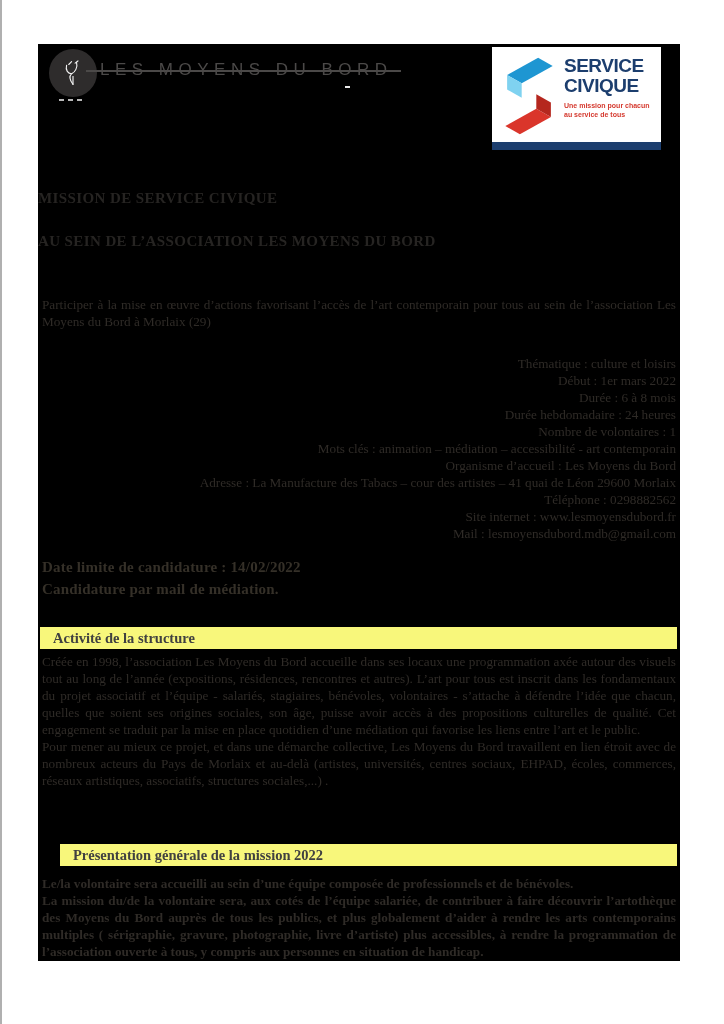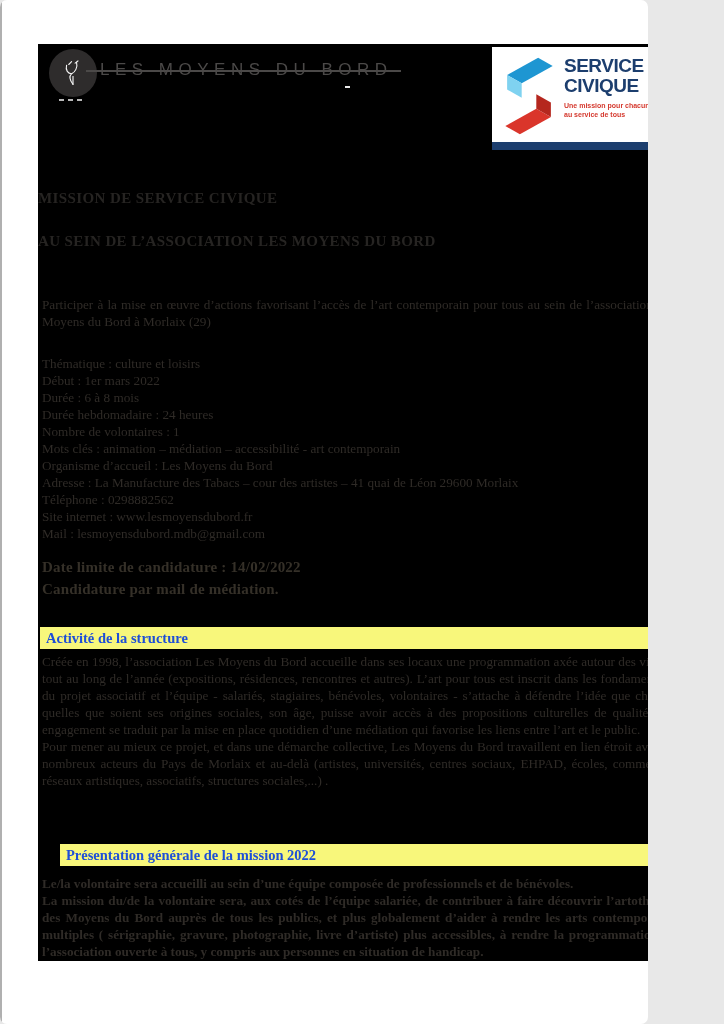--- a/index.html
+++ b/index.html
@@ -4,21 +4,21 @@
 <style>
   :root{
     --page-bg:#ffffff; --doc-bg:#000000; --band-yellow:#f8f77b;
     --title-ink:#262422; --body-ink:#2f2b27; --bold-ink:#353028;
     --brand-ink:#4b4948; --sc-navy:#1c3e6e; --sc-blue:#1e96d2;
     --sc-lightblue:#7fd2f0; --sc-red:#da352b; --sc-darkred:#b5271e;
     --sc-tagline-red:#d5392e; --edge-gray:#b0b0b0;
   }
   *{margin:0;padding:0;box-sizing:border-box;}
   body{background:#e8e8e8;font-family:"Liberation Serif","DejaVu Serif",serif;}
-  .page{position:relative;width:648px;height:1024px;background:var(--page-bg);overflow:hidden;border-radius:7px;}
+  .page{position:relative;width:724px;height:1024px;background:var(--page-bg);overflow:hidden;}
   .edge-line{position:absolute;left:0;top:0;bottom:0;width:2px;background:var(--edge-gray);}
   .doc{position:absolute;left:38px;top:44px;width:642px;height:917px;background:var(--doc-bg);}
 
   
   .logo-circle{position:absolute;left:11px;top:5px;width:48px;height:48px;border-radius:50%;
     background:#2e2c2c;display:flex;align-items:center;justify-content:center;}
   .logo-circle svg{width:34px;height:34px;}
   .logo-scribble{stroke:#f2f2f2;stroke-width:1.6;fill:none;stroke-linecap:round;}
   .circle-marks{position:absolute;left:21px;top:55px;display:flex;gap:4px;}
   .circle-marks i{display:block;width:5px;height:2px;background:#d8d8d8;opacity:.85;}
@@ -43,28 +43,28 @@
   .doc-title{position:absolute;left:0;width:100%;text-align:left;font-weight:bold;
     font-size:15px;letter-spacing:.4px;color:var(--title-ink);}
   .title-1{top:146px;} .title-2{top:189px;}
 
   
   .textblock{position:absolute;left:4px;width:634px;color:var(--body-ink);
     font-size:13.2px;line-height:17px;}
   .justify{text-align:justify;}
   .intro{top:252px;}
   .details{top:311px;}
-  .detail-line{height:17px;white-space:nowrap;overflow:hidden;}
+  .detail-line{height:17px;white-space:nowrap;overflow:hidden;text-align:right;}
   .deadline{position:absolute;left:4px;width:634px;color:var(--bold-ink);
     font-weight:bold;font-size:15px;line-height:22px;letter-spacing:.2px;}
   .deadline-1{top:512px;} .deadline-2{top:534px;}
 
   
   .band{position:absolute;left:2px;right:3px;height:22px;background:var(--band-yellow);
-    color:#1d4ed8;font-weight:bold;font-size:14.5px;line-height:22px;padding-left:6px;}
+    color:#404040;font-weight:bold;font-size:14.5px;line-height:22px;padding-left:13px;}
   .band-1{top:583px;} .band-2{top:800px;margin-left:20px;}
   .sec1-paras{top:609px;} .sec2-paras{top:831px;font-weight:bold;}
 </style>
 </head>
 <body>
 
 <div class="page">
   <div class="edge-line"></div>
 
   <div class="doc">

